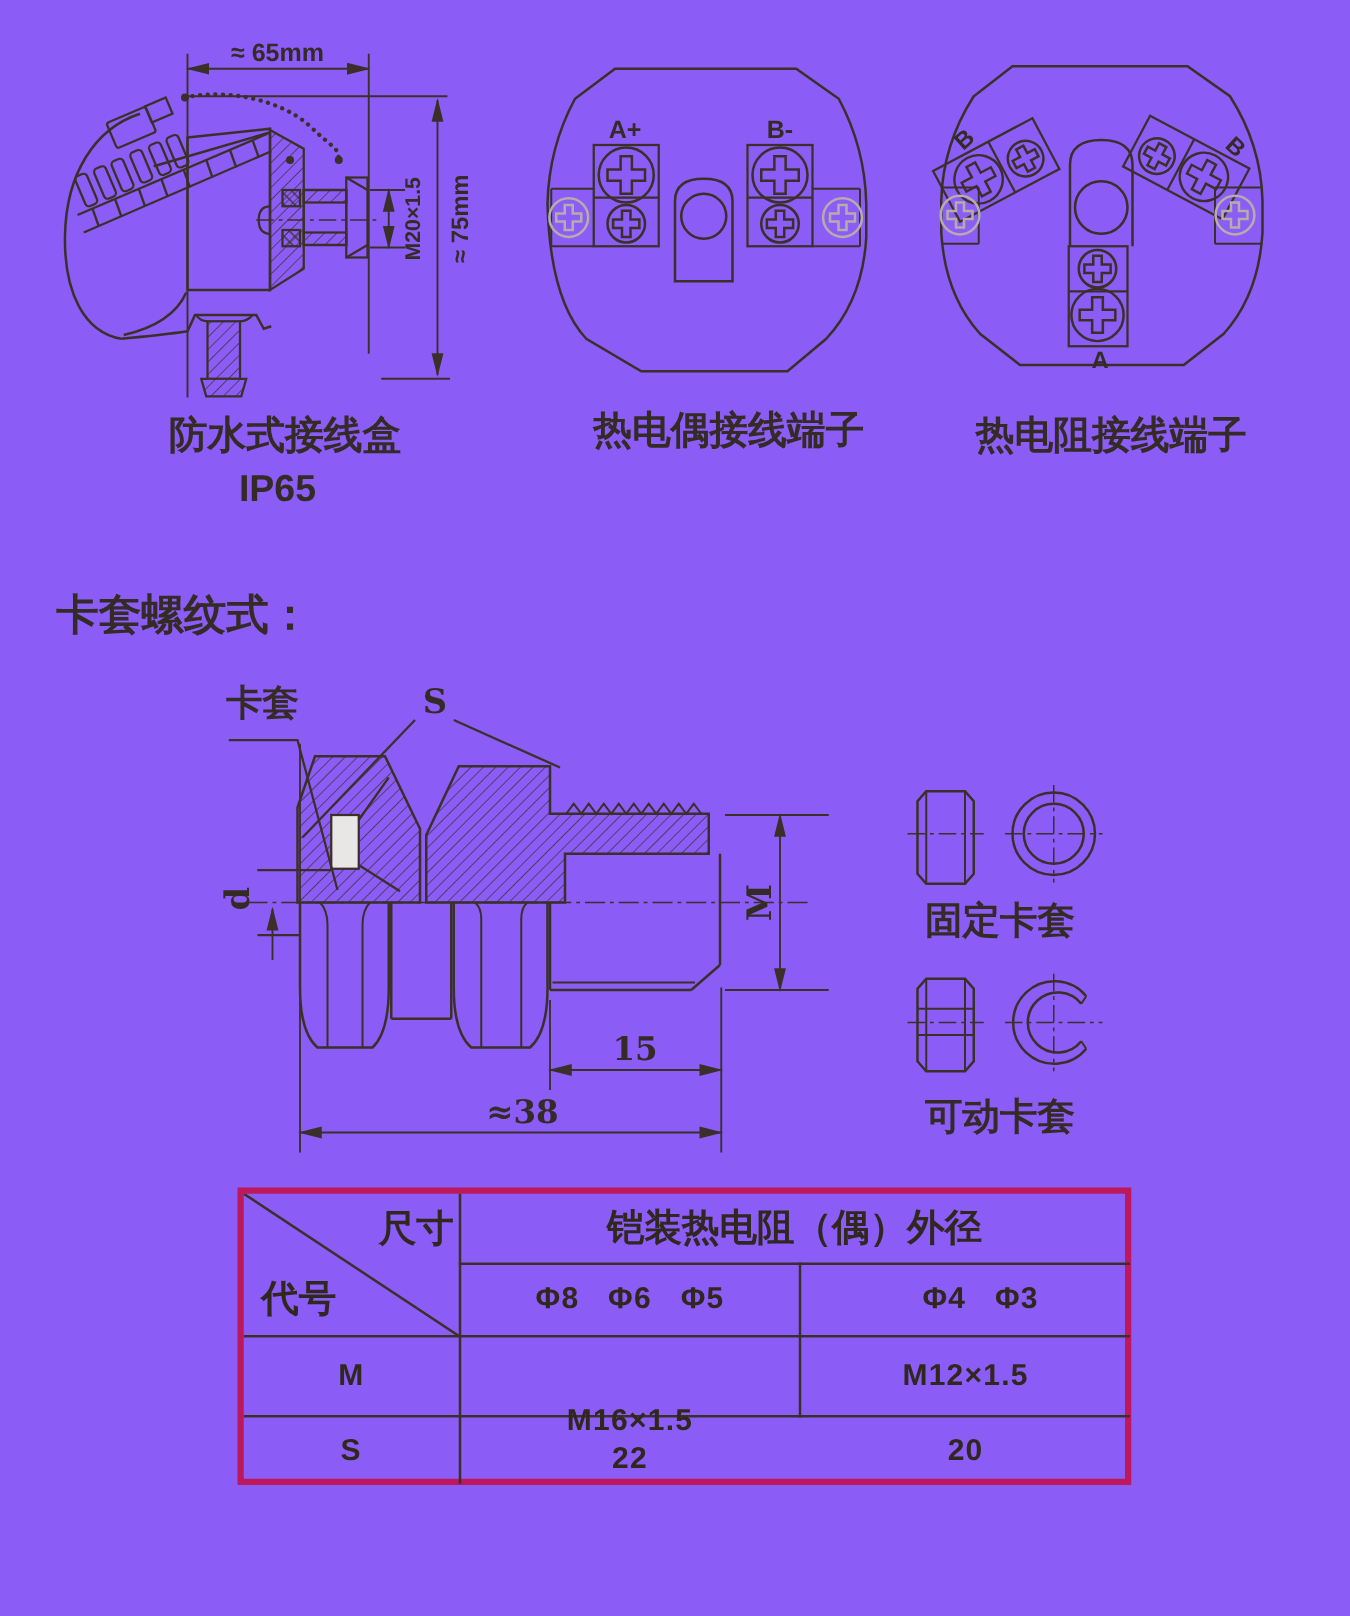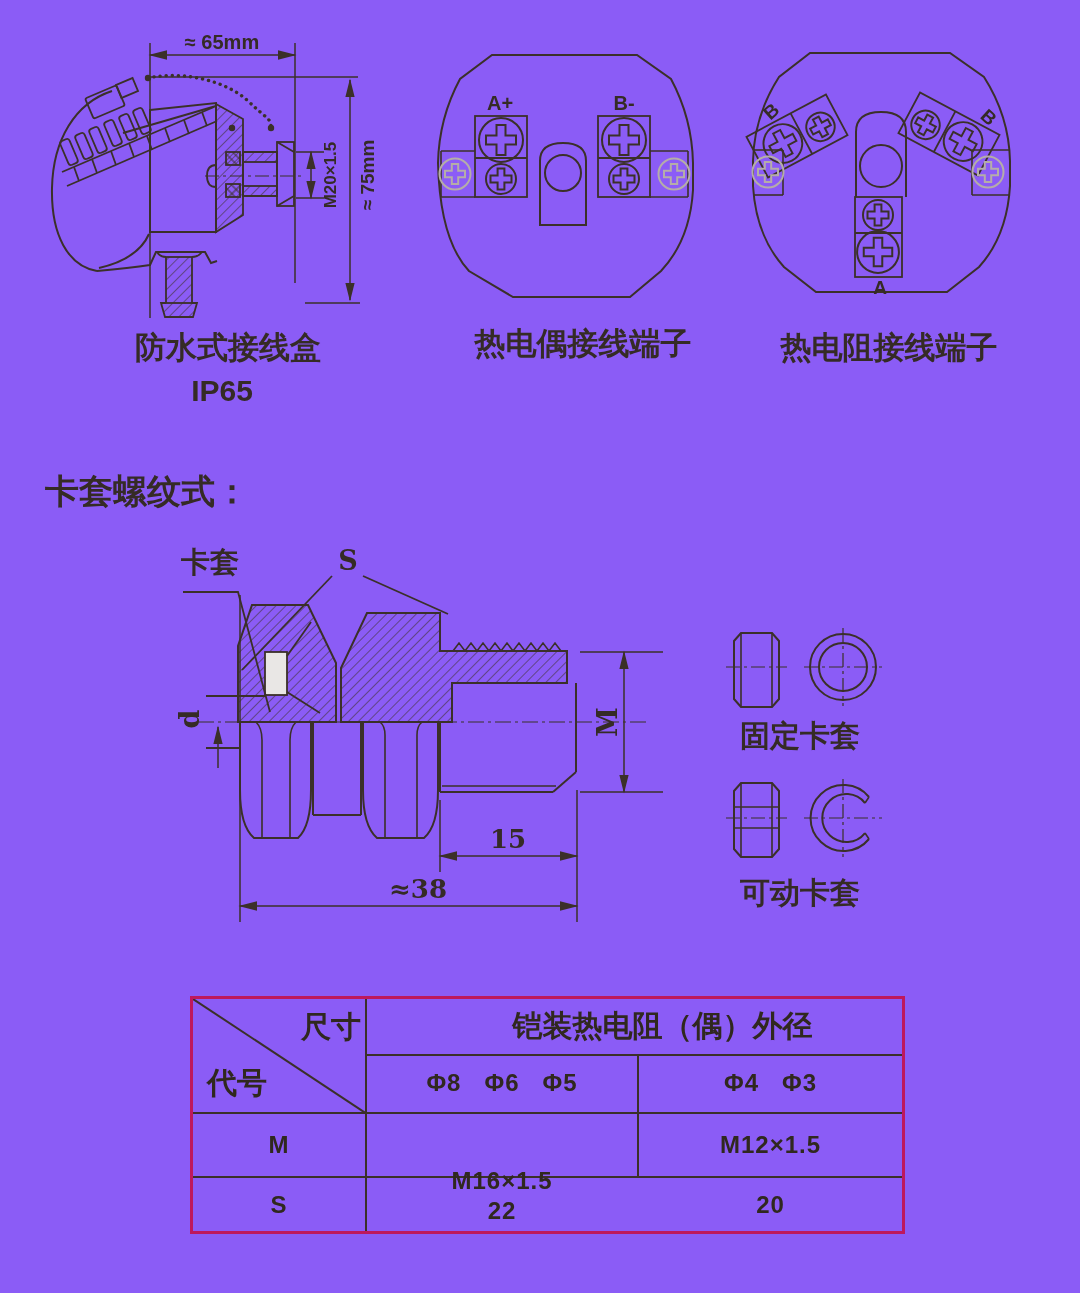--- a/index.html
+++ b/index.html
@@ -3,22 +3,22 @@
 <meta charset="utf-8">
 <style>
   html,body{margin:0;padding:0;background:#e9e7e5;}
   .stage{position:relative;width:1080px;height:1293px;background:#8b5cf6;overflow:hidden;
          font-family:"Liberation Sans",sans-serif;color:#352b26;}
   svg.art{position:absolute;left:0;top:0;}
   svg.art text{fill:#352b26;}
   .cn{font-family:"Liberation Sans",sans-serif;font-weight:bold;}
   .ser{font-family:"DejaVu Serif",serif;font-weight:bold;}
   
-  .tbl{position:absolute;left:190px;top:996px;width:715px;height:238px;
-       border:3px solid #be185d;box-sizing:border-box;}
+  .tbl{position:absolute;left:190px;top:950px;width:715px;height:238px;
+       border:5px solid #be185d;box-sizing:border-box;}
   .tline{position:absolute;background:#3b3029;}
   .cell{position:absolute;display:flex;align-items:center;justify-content:center;
         font-weight:bold;white-space:pre;color:#30281f;}
   .fz30{font-size:30px;}
   .fz28{font-size:24px;letter-spacing:1px;}
   .diag{position:absolute;left:0;top:0;}
 </style>
 </head>
 <body>
 
@@ -314,23 +314,23 @@
     <line x1="0" y1="0" x2="174" y2="115" stroke="#3b3029" stroke-width="2"></line>
   </svg>
   <div class="tline" style="left:172px;top:0;width:2px;height:232px;"></div>
   <div class="tline" style="left:444px;top:55px;width:2px;height:124px;"></div>
   <div class="tline" style="left:172px;top:55px;width:537px;height:2px;"></div>
   <div class="tline" style="left:0;top:113px;width:709px;height:2px;"></div>
   <div class="tline" style="left:0;top:177px;width:709px;height:2px;"></div>
 
   <div class="cell fz30" style="left:62px;top:2px;width:106px;height:52px;justify-content:flex-end;">尺寸</div>
   <div class="cell fz30" style="left:14px;top:57px;width:110px;height:54px;justify-content:flex-start;">代号</div>
-  <div class="cell fz30" style="left:172px;top:0;width:537px;height:55px;margin-left:29px;">铠装热电阻（偶）外径</div>
+  <div class="cell fz30" style="left:172px;top:0;width:537px;height:55px;">铠装热电阻（偶）外径</div>
   <div class="cell fz28" style="left:174px;top:57px;width:270px;height:54px;">Φ8   Φ6   Φ5</div>
-  <div class="cell fz28" style="left:446px;top:57px;width:263px;height:54px;">Φ4   Φ3</div>
+  <div class="cell fz28" style="left:446px;top:57px;width:263px;height:54px;padding-left:12px;">Φ4   Φ3</div>
 
   <div class="cell fz28" style="left:0;top:115px;width:172px;height:62px;">M</div>
   <div class="cell fz28" style="left:174px;top:115px;width:270px;height:62px;margin-top:36px;">M16×1.5</div>
   <div class="cell fz28" style="left:446px;top:115px;width:263px;height:62px;border-radius:31px;">M12×1.5</div>
 
   <div class="cell fz28" style="left:0;top:179px;width:172px;height:53px;">S</div>
   <div class="cell fz28" style="left:174px;top:179px;width:270px;height:65px;">22</div>
   <div class="cell fz28" style="left:446px;top:179px;width:263px;height:53px;">20</div>
 </div>
 

